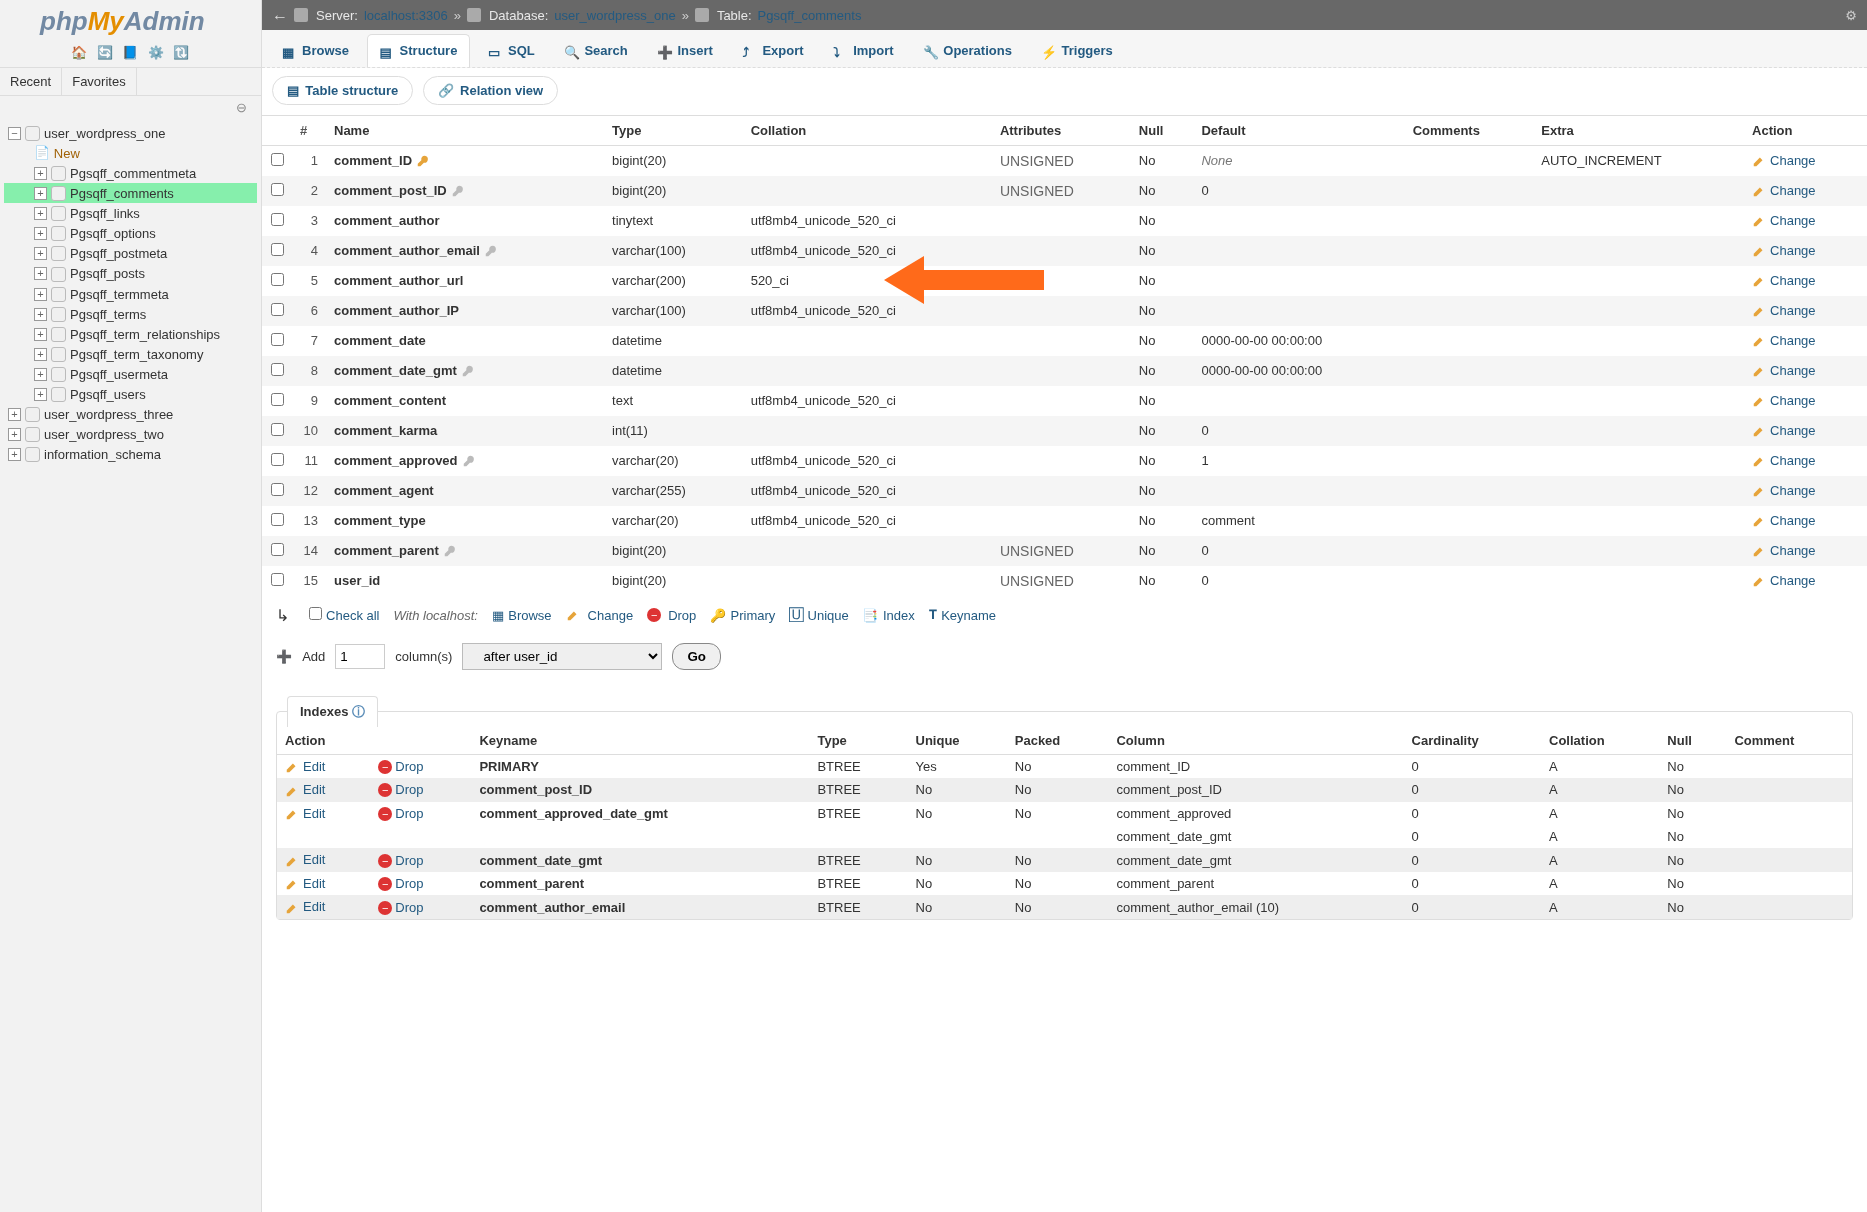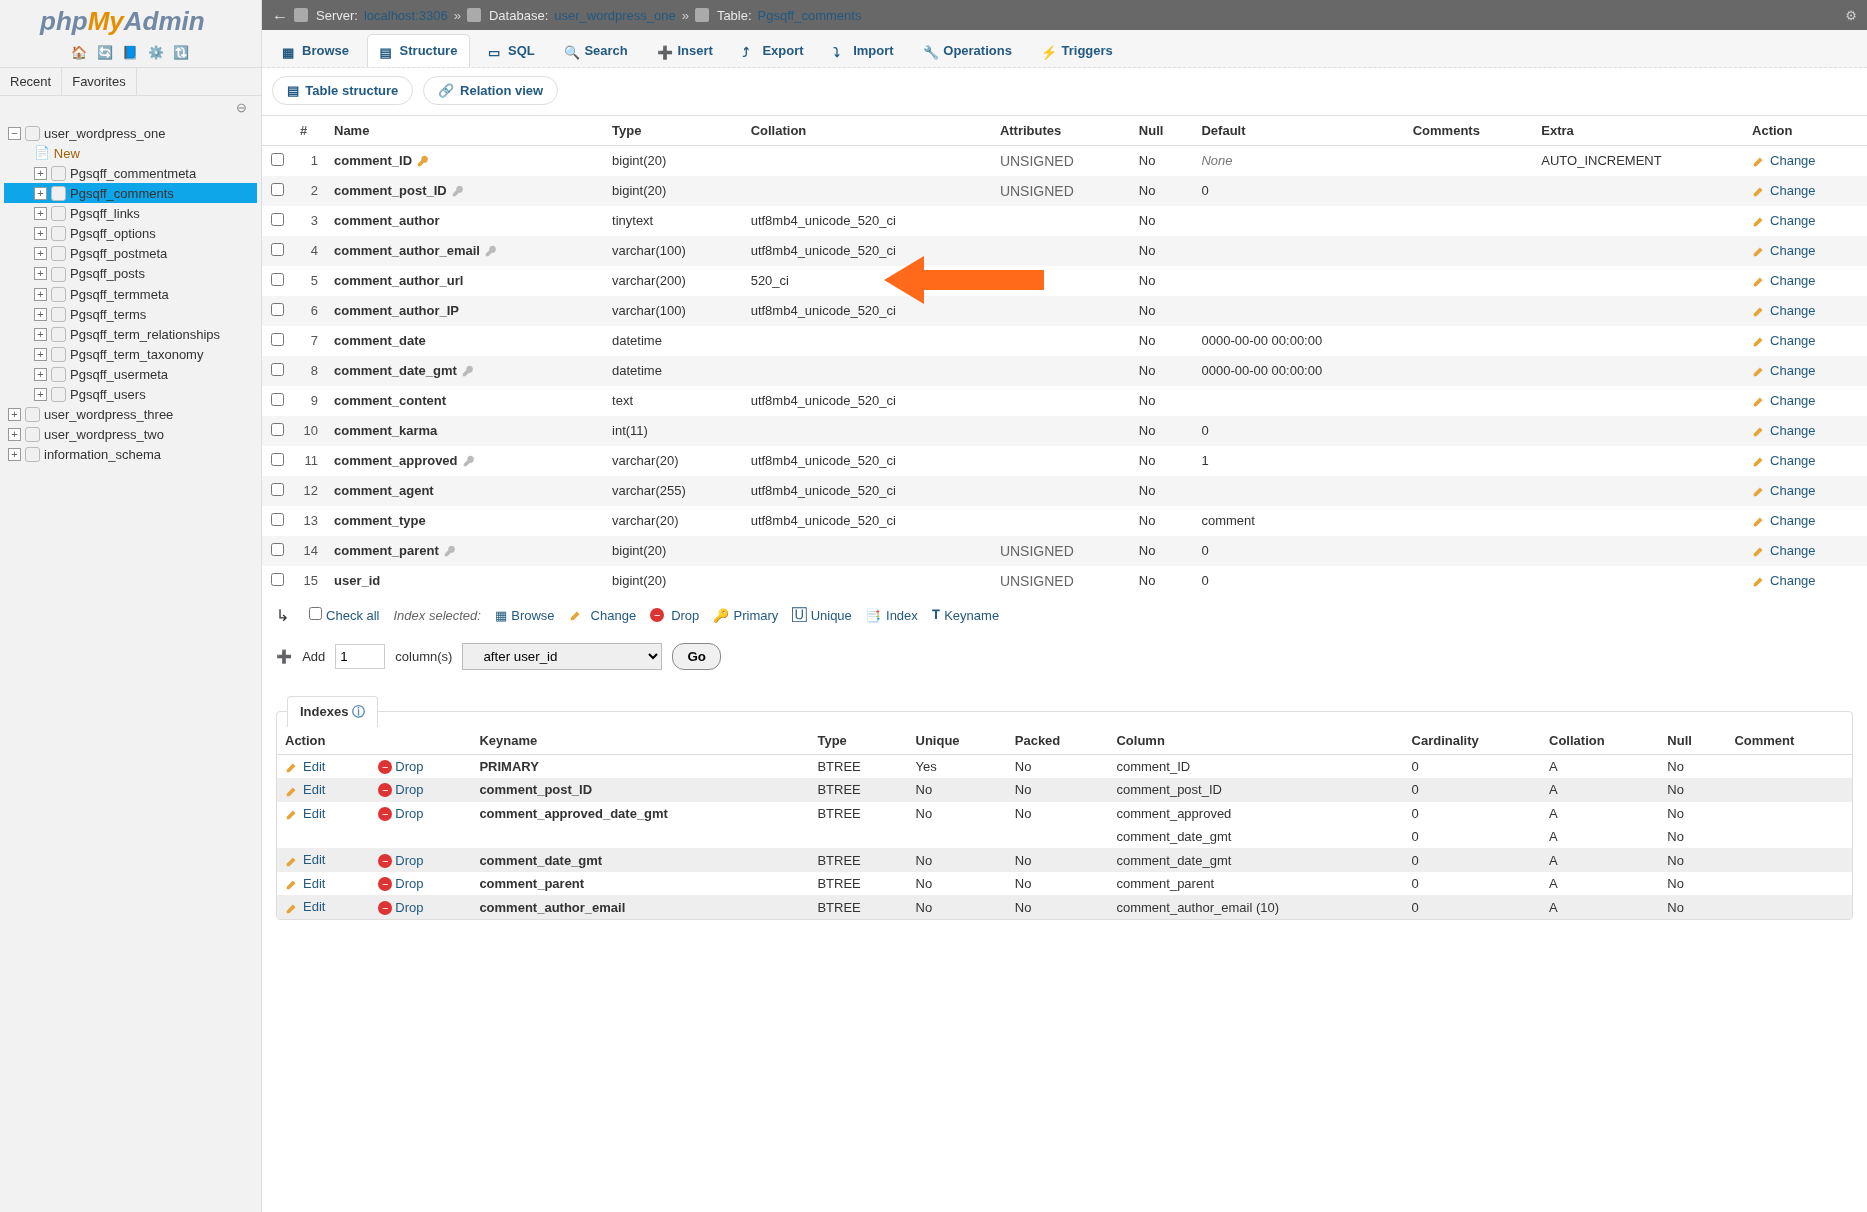--- a/index.html
+++ b/index.html
@@ -16,21 +16,21 @@
   .logo-my { color: #e48e00; }
   .logo-admin { color: #7289a3; }
   .nav-icons { text-align:center; padding:4px 0 6px; }
   .nav-icons span { display:inline-block; width:16px; height:16px; margin:0 3px; cursor:pointer; }
   .recent-fav { display:flex; border-bottom:1px solid #ddd; border-top:1px solid #ddd;}
   .recent-fav div { padding:6px 10px; border-right:1px solid #ddd; cursor:pointer;}
   .link-icon { text-align:right; padding:4px 14px 6px; color:#888;}
   .tree { padding: 2px 4px 0 4px; font-size:13px; }
   .tree-node { white-space: nowrap; padding:2px 0 2px 4px; cursor:pointer;}
   .tree-node.level2 { padding-left: 30px; }
-  .tree-node.selected { background:#0ea5e9; }
+  .tree-node.selected { background:#86efac; }
   .expander { display:inline-block; width:13px; height:13px; border:1px solid #999; background:#fff; text-align:center; line-height:11px; font-size:11px; margin-right:4px; color:#666;}
   .small-box { display:inline-block; width:15px;height:15px; border:1px solid #bbb; background:#f0f0f0; border-radius:3px; margin-right:4px; vertical-align:middle;}
   .tree-label { vertical-align:middle;}
   .new-link { color:#a16207;}
   
   
   .main { flex:1; overflow:auto; }
   .breadcrumb { background: linear-gradient(#686868,#686868); color:#e8e8e8; padding:6px 10px; display:flex; align-items:center; gap:6px; font-size:13px;}
   .breadcrumb .arrow-back { color:#ddd; font-size:16px; cursor:pointer;}
   .breadcrumb .sep { color:#ccc;}
@@ -431,21 +431,21 @@
 
     <div class="big-arrow" style="top:250px; left:622px;">
       <svg viewBox="0 0 160 60">
         <polygon points="0,30 40,6 40,20 160,20 160,40 40,40 40,54" fill="#ff6a1a"></polygon>
       </svg>
     </div>
 
     <div class="footer-bar">
       <span class="corner-arrow">↳</span>
       <label class="cb"><input type="checkbox" style=""> <a>Check all</a></label>
-      <span class="with-sel">Index selected:</span>
+      <span class="with-sel">With localhost:</span>
       <span class="action-lnk">▦ <span>Browse</span></span>
       <span class="action-lnk">
           <span class="pencil"><svg class="svg-pencil" viewBox="0 0 16 16">
               <path d="M2 11l7-7 3 3-7 7H2z"></path>
             </svg></span>
           <span>Change</span>
         </span>
       <span class="action-lnk">
           <span class="drop-circle">−</span>
           <span>Drop</span>

